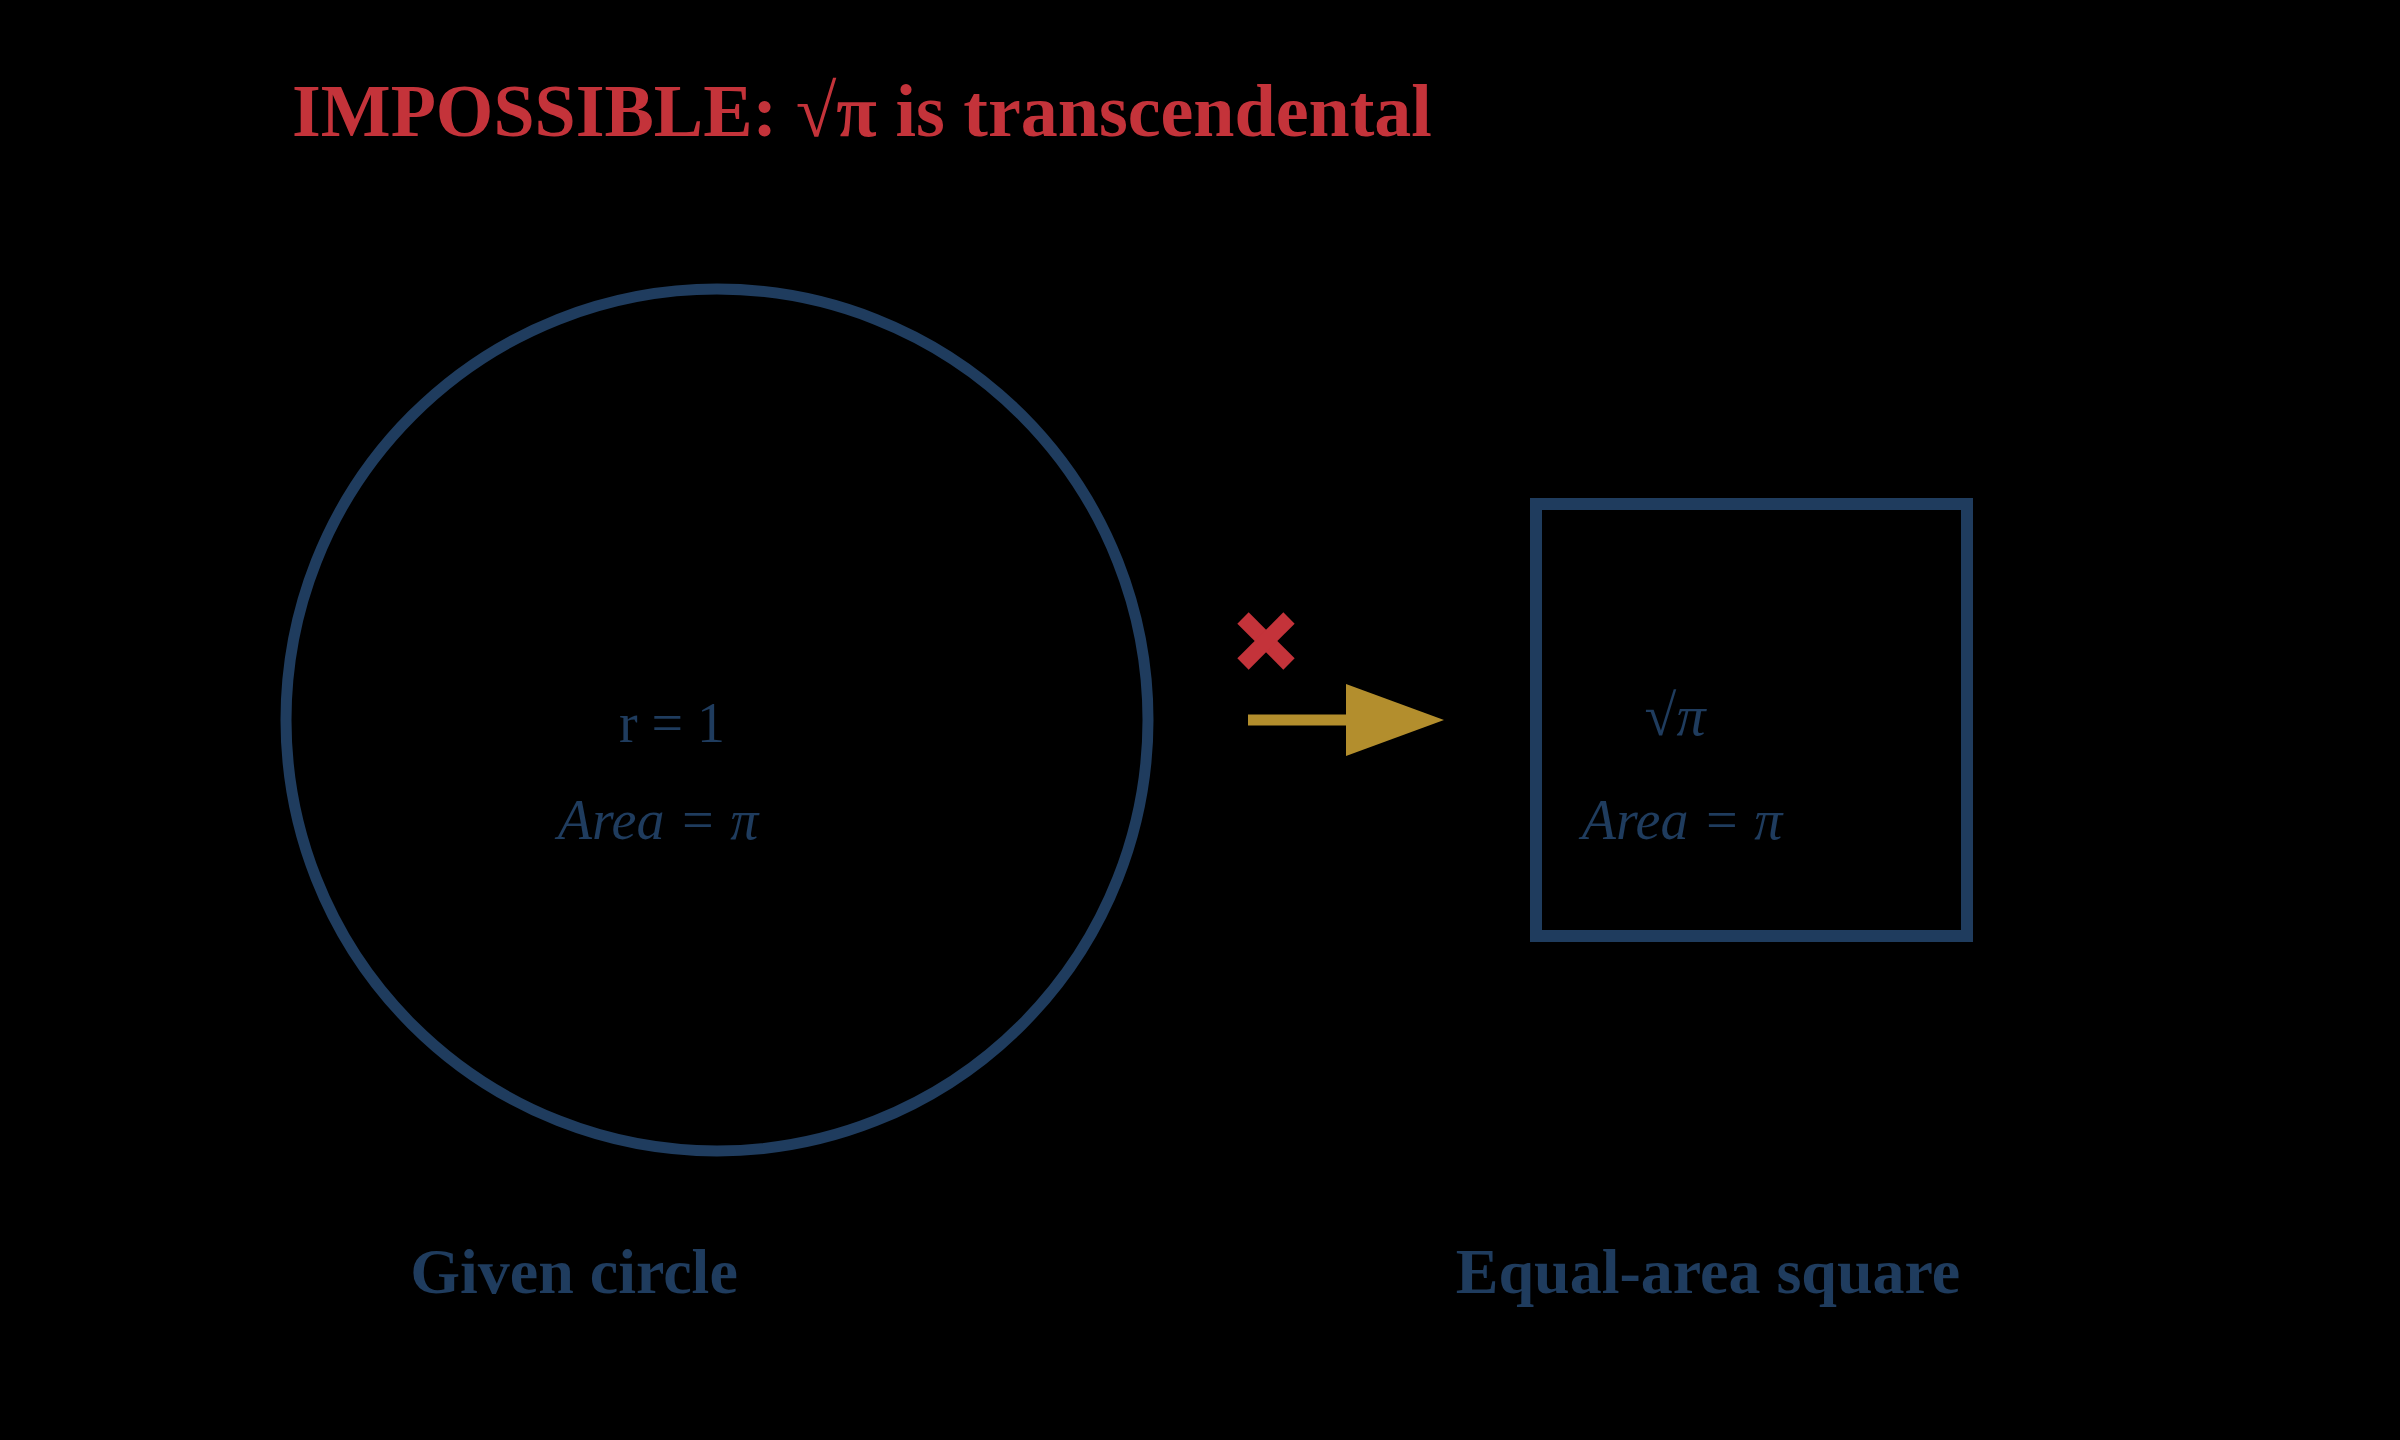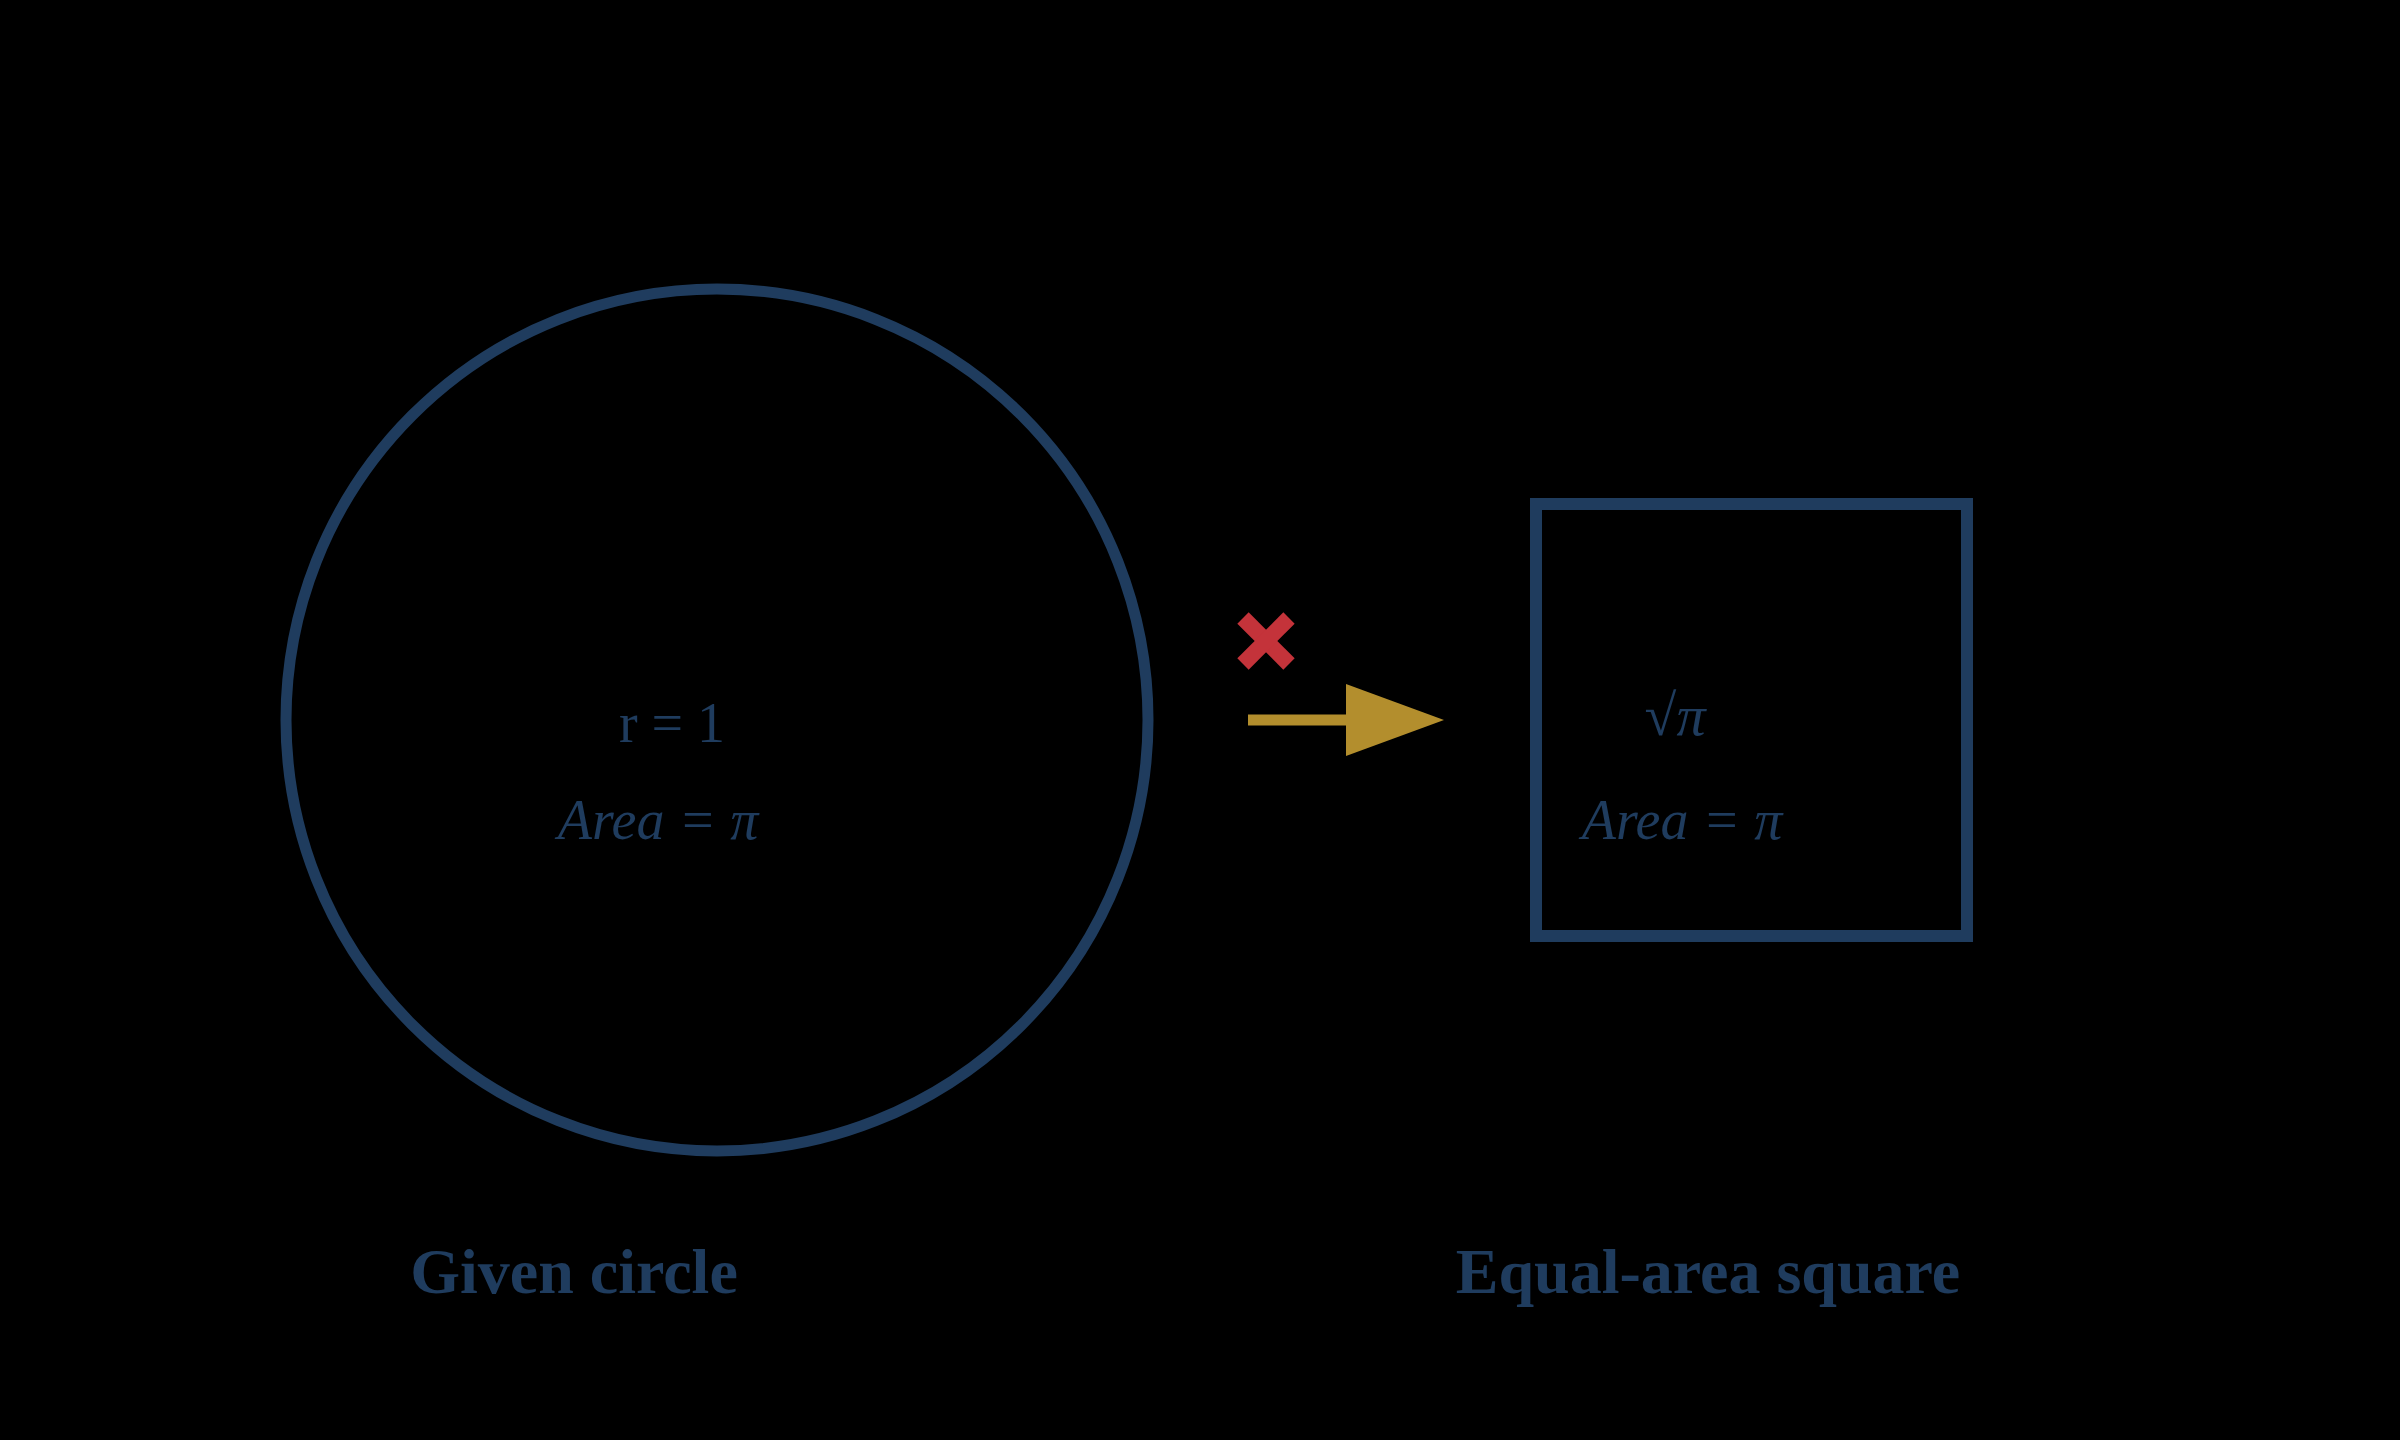--- a/index.html
+++ b/index.html
@@ -92,20 +92,21 @@
       <line class="arrow-line" x1="1248" y1="720" x2="1352" y2="720"></line>
       <polygon class="arrow-head" points="1346,684 1346,756 1444,720"></polygon>
     </g>
 
     <g>
       <line class="x-line" x1="1243" y1="618" x2="1289" y2="664"></line>
       <line class="x-line" x1="1243" y1="664" x2="1289" y2="618"></line>
     </g>
   </svg>
 
+  <div class="title">IMPOSSIBLE: √π is transcendental</div>
 
   <div class="label radius-label">r = 1</div>
   <div class="label area-label-circle">Area = π</div>
 
   <div class="label side-label">√π</div>
   <div class="label area-label-square">Area = π</div>
 
   <div class="caption caption-circle">Given circle</div>
   <div class="caption caption-square">Equal-area square</div>
 

